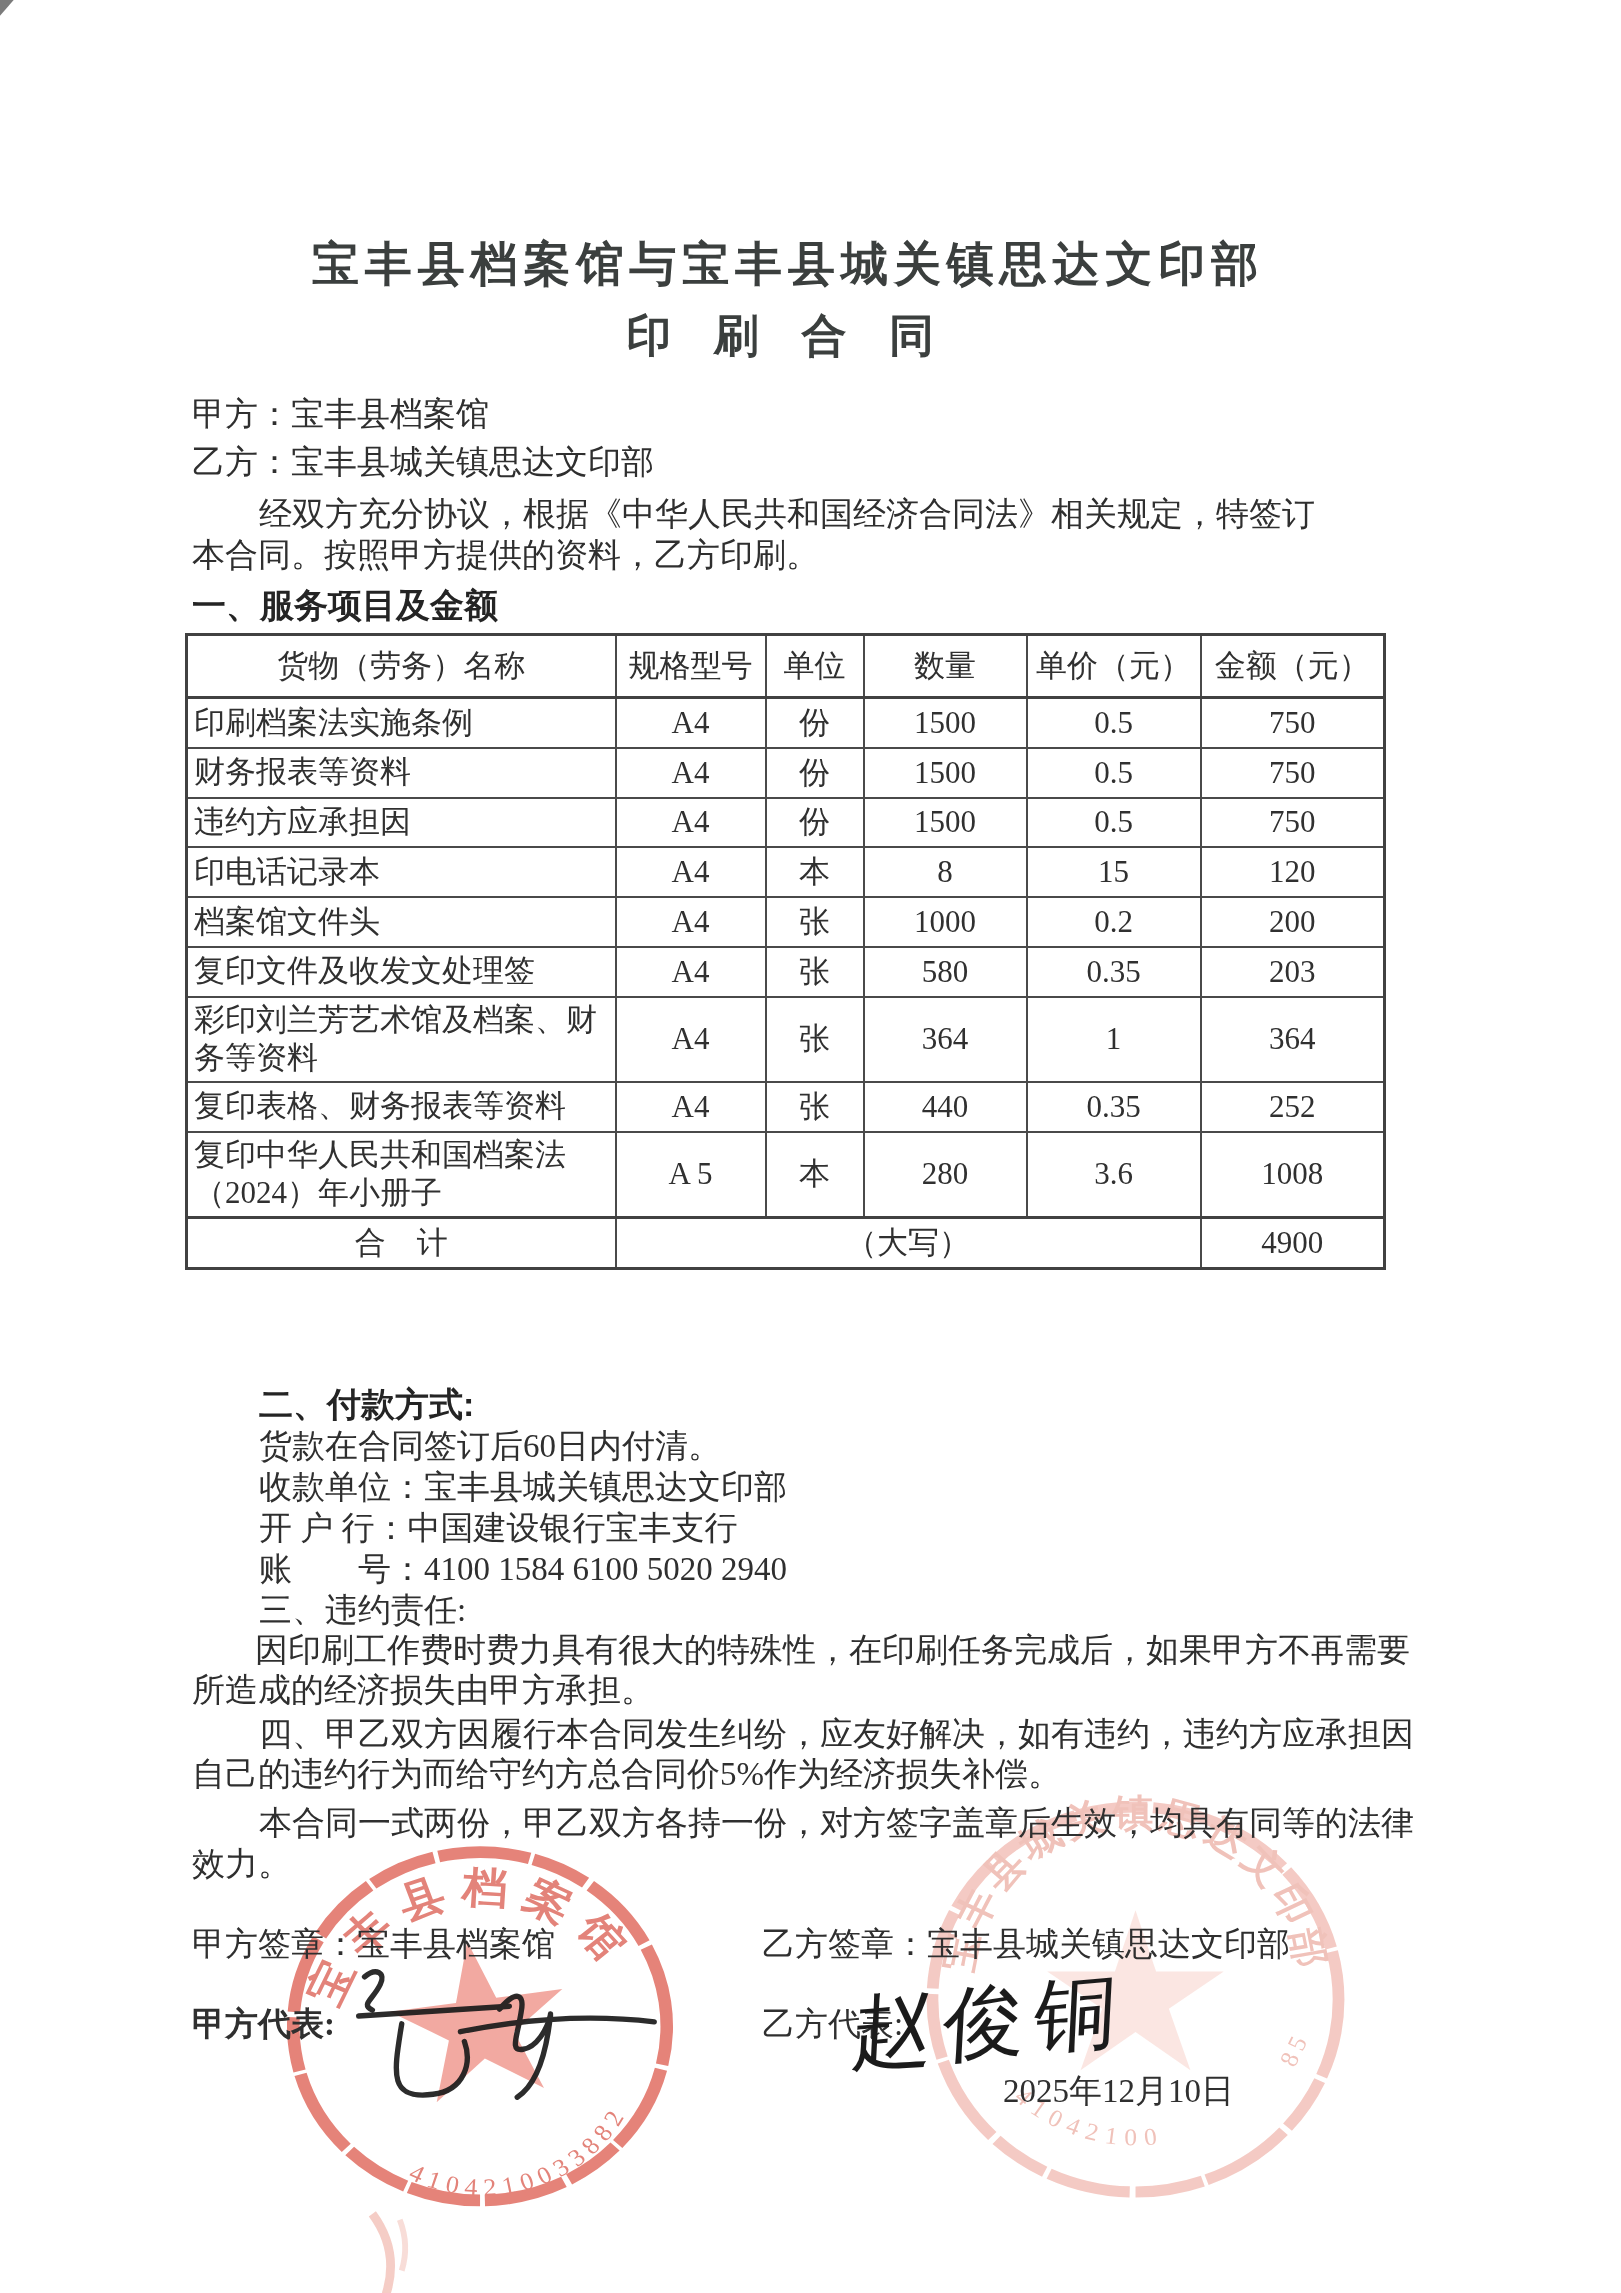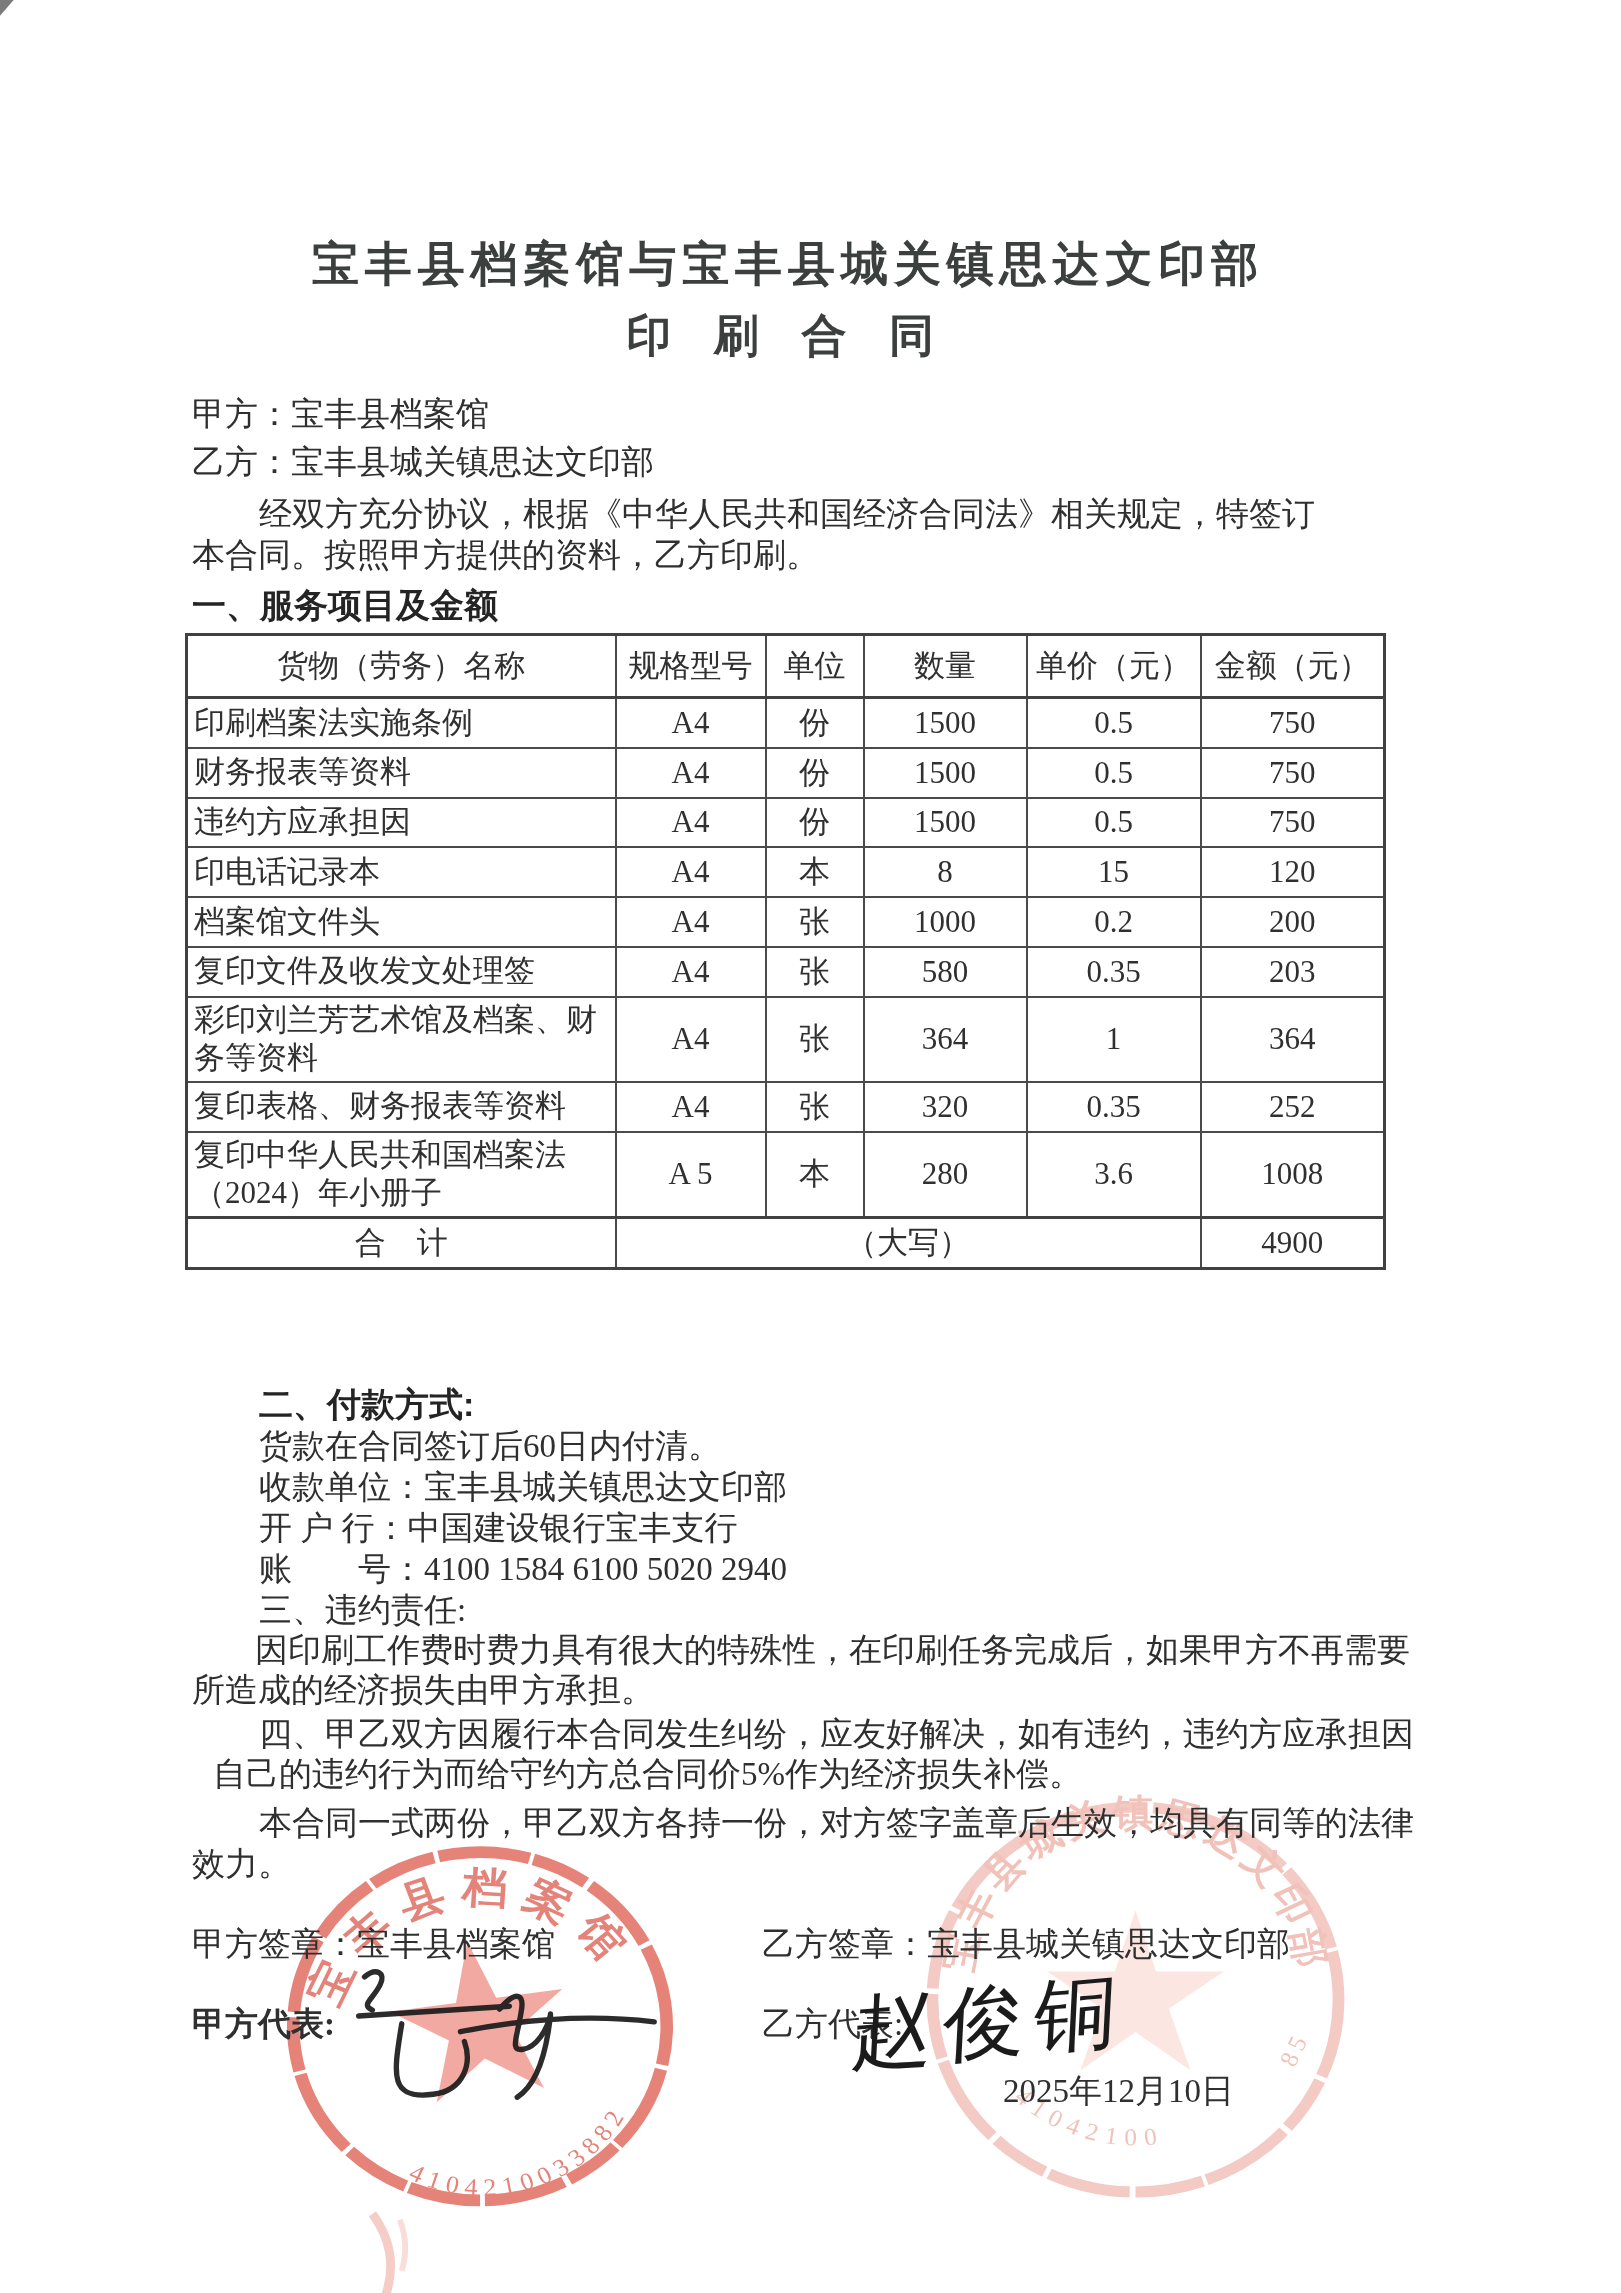--- a/index.html
+++ b/index.html
@@ -132,21 +132,21 @@
           <td>A4</td>
           <td>张</td>
           <td>364</td>
           <td>1</td>
           <td>364</td>
         </tr>
         <tr>
           <td class="name-cell">复印表格、财务报表等资料</td>
           <td>A4</td>
           <td>张</td>
-          <td>320</td>
+          <td>440</td>
           <td>0.35</td>
           <td>252</td>
         </tr>
         <tr>
           <td class="name-cell">复印中华人民共和国档案法（2024）年小册子</td>
           <td>A 5</td>
           <td>本</td>
           <td>280</td>
           <td>3.6</td>
           <td>1008</td>
@@ -162,21 +162,21 @@
   <div class="ln bold-sans" style="left:259px; top:1384px; font-size:34px;">二、付款方式:</div>
   <div class="ln" style="left:259px; top:1427px;">货款在合同签订后60日内付清。</div>
   <div class="ln" style="left:259px; top:1468px;">收款单位：宝丰县城关镇思达文印部</div>
   <div class="ln" style="left:259px; top:1509px;">开 户 行：中国建设银行宝丰支行</div>
   <div class="ln" style="left:259px; top:1550px;text-align:center;">账　　号：4100 1584 6100 5020 2940</div>
 
   <div class="ln" style="left:259px; top:1591px;">三、违约责任:</div>
   <div class="ln" style="left:255px; top:1631px;">因印刷工作费时费力具有很大的特殊性，在印刷任务完成后，如果甲方不再需要</div>
   <div class="ln" style="left:192px; top:1671px;">所造成的经济损失由甲方承担。</div>
   <div class="ln" style="left:259px; top:1715px;">四、甲乙双方因履行本合同发生纠纷，应友好解决，如有违约，违约方应承担因</div>
-  <div class="ln" style="left:192px; top:1755px;margin-left:21px;">自己的违约行为而给守约方总合同价5%作为经济损失补偿。</div>
+  <div class="ln" style="left:192px; top:1755px;">自己的违约行为而给守约方总合同价5%作为经济损失补偿。</div>
   <div class="ln" style="left:259px; top:1804px;">本合同一式两份，甲乙双方各持一份，对方签字盖章后生效，均具有同等的法律</div>
   <div class="ln" style="left:192px; top:1845px;">效力。</div>
 
   <svg class="stamp" style="left:272px; top:1835px;" width="416" height="388" viewBox="0 0 430 430" preserveAspectRatio="none">
     <g transform="rotate(-8 215 212)" opacity="0.82">
       <circle cx="215" cy="212" r="193" fill="none" stroke="#e0685c" stroke-width="13" stroke-dasharray="70 5 95 4 60 6 85 5 75 4"></circle>
       <polygon opacity="0.85" fill="#ec8478" points="215,117 236,183 305,183 249,223 271,289 215,248 159,289 181,223 125,183 194,183"></polygon>
       <defs>
         <path id="arcA-top" d="M 63,227 A 152,152 0 1 1 367,227" fill="none"></path>
         <path id="arcA-bot" d="M 50,252 A 166,166 0 0 0 380,252" fill="none"></path>

